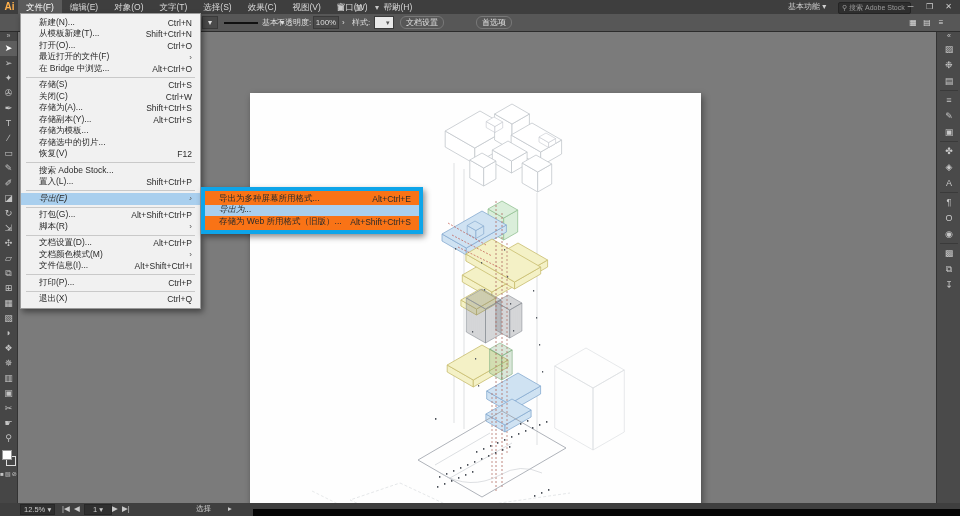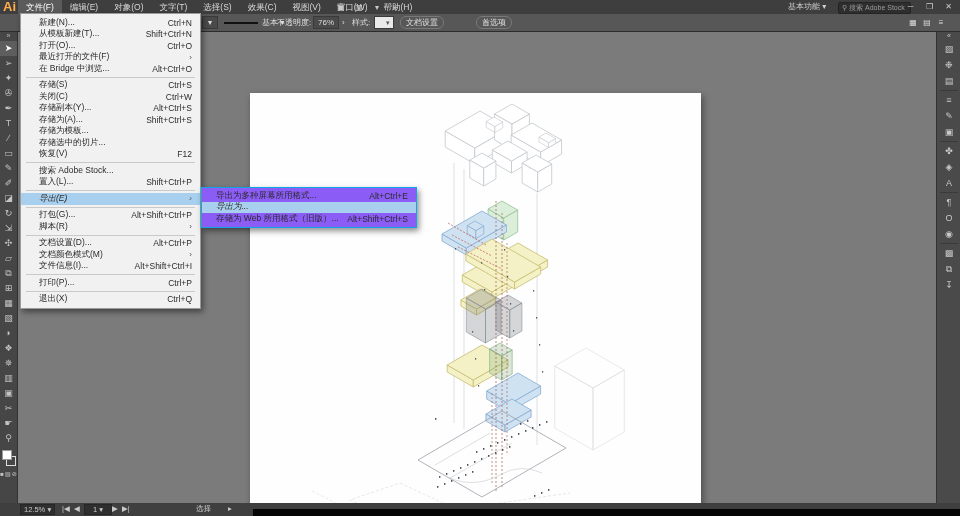--- a/index.html
+++ b/index.html
@@ -2,21 +2,21 @@
 <html><head>
 <meta charset="utf-8">
 <style>
   html,body{margin:0;padding:0;background:#222;}
   #app{position:relative;width:960px;height:516px;overflow:hidden;
        font-family:"Liberation Sans","DejaVu Sans",sans-serif;
        background:#3e3e3e;-webkit-font-smoothing:antialiased;}
   
   #titlebar{position:absolute;left:0;top:0;width:960px;height:14px;background:#3e3e3e;z-index:50;}
   #logo{position:absolute;left:2px;top:1px;width:15px;height:12px;color:#ffb04c;
-        font-weight:bold;font-size:13px;line-height:12px;text-align:center;}
+        font-weight:bold;font-size:10px;line-height:12px;text-align:center;}
   #menubar{position:absolute;left:18px;top:0;height:14px;display:flex;}
   .mb-item{height:14px;line-height:14px;padding:0 8px;font-size:8.5px;color:#d8d8d8;white-space:nowrap;}
   .mb-item.open{background:#5b5b5b;color:#fff;}
   #mb-icons{position:absolute;left:332px;top:0;height:14px;display:flex;align-items:center;}
   .mb-icon{width:18px;text-align:center;color:#c9c9c9;font-size:8px;}
   #workspace{position:absolute;left:788px;top:1px;height:12px;line-height:12px;font-size:8px;color:#d0d0d0;}
   #searchbox{position:absolute;left:838px;top:1.5px;width:68px;height:10px;background:#2e2e2e;
              border:1px solid #242424;border-radius:2px;color:#9b9b9b;font-size:7px;line-height:10px;
              padding-left:3px;white-space:nowrap;overflow:hidden;}
   #wincontrols{position:absolute;right:2px;top:0;height:14px;display:flex;}
@@ -55,22 +55,22 @@
             border:1px solid #9a9a9a;box-shadow:2px 3px 6px rgba(0,0,0,.45);z-index:100;
             padding:3px 0;}
   .menu-row{display:flex;align-items:center;height:11.5px;padding:0 8px 0 18px;font-size:8.5px;color:#2b2b2b;}
   .menu-row .lab{white-space:nowrap;}
   .menu-row .sp{flex:1;}
   .menu-row .sc{white-space:nowrap;color:#2b2b2b;}
   .menu-row .arr{font-size:8px;color:#555;margin-left:4px;}
   .menu-row.hl{background:#a9cfee;font-style:italic;}
   .menu-row.dis{color:#a3a3a3;}
   .menu-sep{height:1px;background:#c9c9c9;margin:2px 5px;}
-  #submenu{position:absolute;left:201px;top:187px;width:214px;background:#8b5cf6;
-           border:1px solid #0ea5e9;box-shadow:2px 3px 6px rgba(0,0,0,.45);z-index:101;padding:2px 0;}
+  #submenu{position:absolute;left:201px;top:187px;width:214px;background:#f97316;
+           border:4px solid #0ea5e9;box-shadow:2px 3px 6px rgba(0,0,0,.45);z-index:101;padding:2px 0;}
   #submenu .menu-row{padding:0 8px 0 14px;}
   
   #statusbar{position:absolute;left:0;top:503px;width:960px;height:13px;background:#3f3f3f;z-index:20;}
   .sb{position:absolute;top:1px;height:9px;line-height:9px;font-size:7.5px;color:#c9c9c9;white-space:nowrap;}
   .sb-box{background:#2f2f2f;border:1px solid #272727;padding:0 3px;}
   #hscroll{position:absolute;left:238px;top:505px;width:712px;height:5px;background:#565656;border-radius:2px;}
   #hthumb{position:absolute;left:352px;top:0;width:32px;height:5px;background:#7d7d7d;border-radius:2px;}
   #blackstrip{position:absolute;left:253px;top:509px;width:707px;height:7px;background:#050505;z-index:30;}
 </style>
 </head>
@@ -103,21 +103,21 @@
       <div class="winbtn">─</div>
       <div class="winbtn">❒</div>
       <div class="winbtn">✕</div>
     </div>
   </div>
 
   <div id="controlbar">
     <div class="cb cb-box" style="left:202px;width:14px;text-align:center;">▾</div>
     <div class="cb" style="left:224px;"><span class="strokeline"></span><span>基本</span> ▾</div>
     <div class="cb" style="left:277px;">不透明度:</div>
-    <div class="cb cb-box" style="left:313px;width:24px;text-align:center;">76%</div>
+    <div class="cb cb-box" style="left:313px;width:24px;text-align:center;">100%</div>
     <div class="cb" style="left:342px;">›</div>
     <div class="cb" style="left:352px;">样式:</div>
     <div class="cb cb-box" style="left:374px;width:18px;background:#e9e9e9;"><span style="color:#555;margin-left:11px;font-size:7px;">▾</span></div>
     <div class="cb cb-btn" style="left:400px;">文档设置</div>
     <div class="cb cb-btn" style="left:476px;">首选项</div>
     <div class="cb" style="left: 906px; display: flex;" id="cb-right">
         <div style="width: 14px; text-align: center;">▦</div>
         <div style="width: 14px; text-align: center;">▤</div>
         <div style="width: 14px; text-align: center;">≡</div>
       </div>
@@ -368,28 +368,28 @@
         <div class="lab">存储(S)</div>
         <div class="sp"></div>
         <div class="sc">Ctrl+S</div>
       </div>
       <div class="menu-row">
         <div class="lab">关闭(C)</div>
         <div class="sp"></div>
         <div class="sc">Ctrl+W</div>
       </div>
       <div class="menu-row">
+        <div class="lab">存储为(A)...</div>
+        <div class="sp"></div>
+        <div class="sc">Shift+Ctrl+S</div>
+      </div>
+      <div class="menu-row">
         <div class="lab">存储副本(Y)...</div>
         <div class="sp"></div>
         <div class="sc">Alt+Ctrl+S</div>
-      </div>
-      <div class="menu-row">
-        <div class="lab">存储为(A)...</div>
-        <div class="sp"></div>
-        <div class="sc">Shift+Ctrl+S</div>
       </div>
       <div class="menu-row">
         <div class="lab">存储为模板...</div>
         <div class="sp"></div>
       </div>
       <div class="menu-row">
         <div class="lab">存储选中的切片...</div>
         <div class="sp"></div>
       </div>
       <div class="menu-row">

